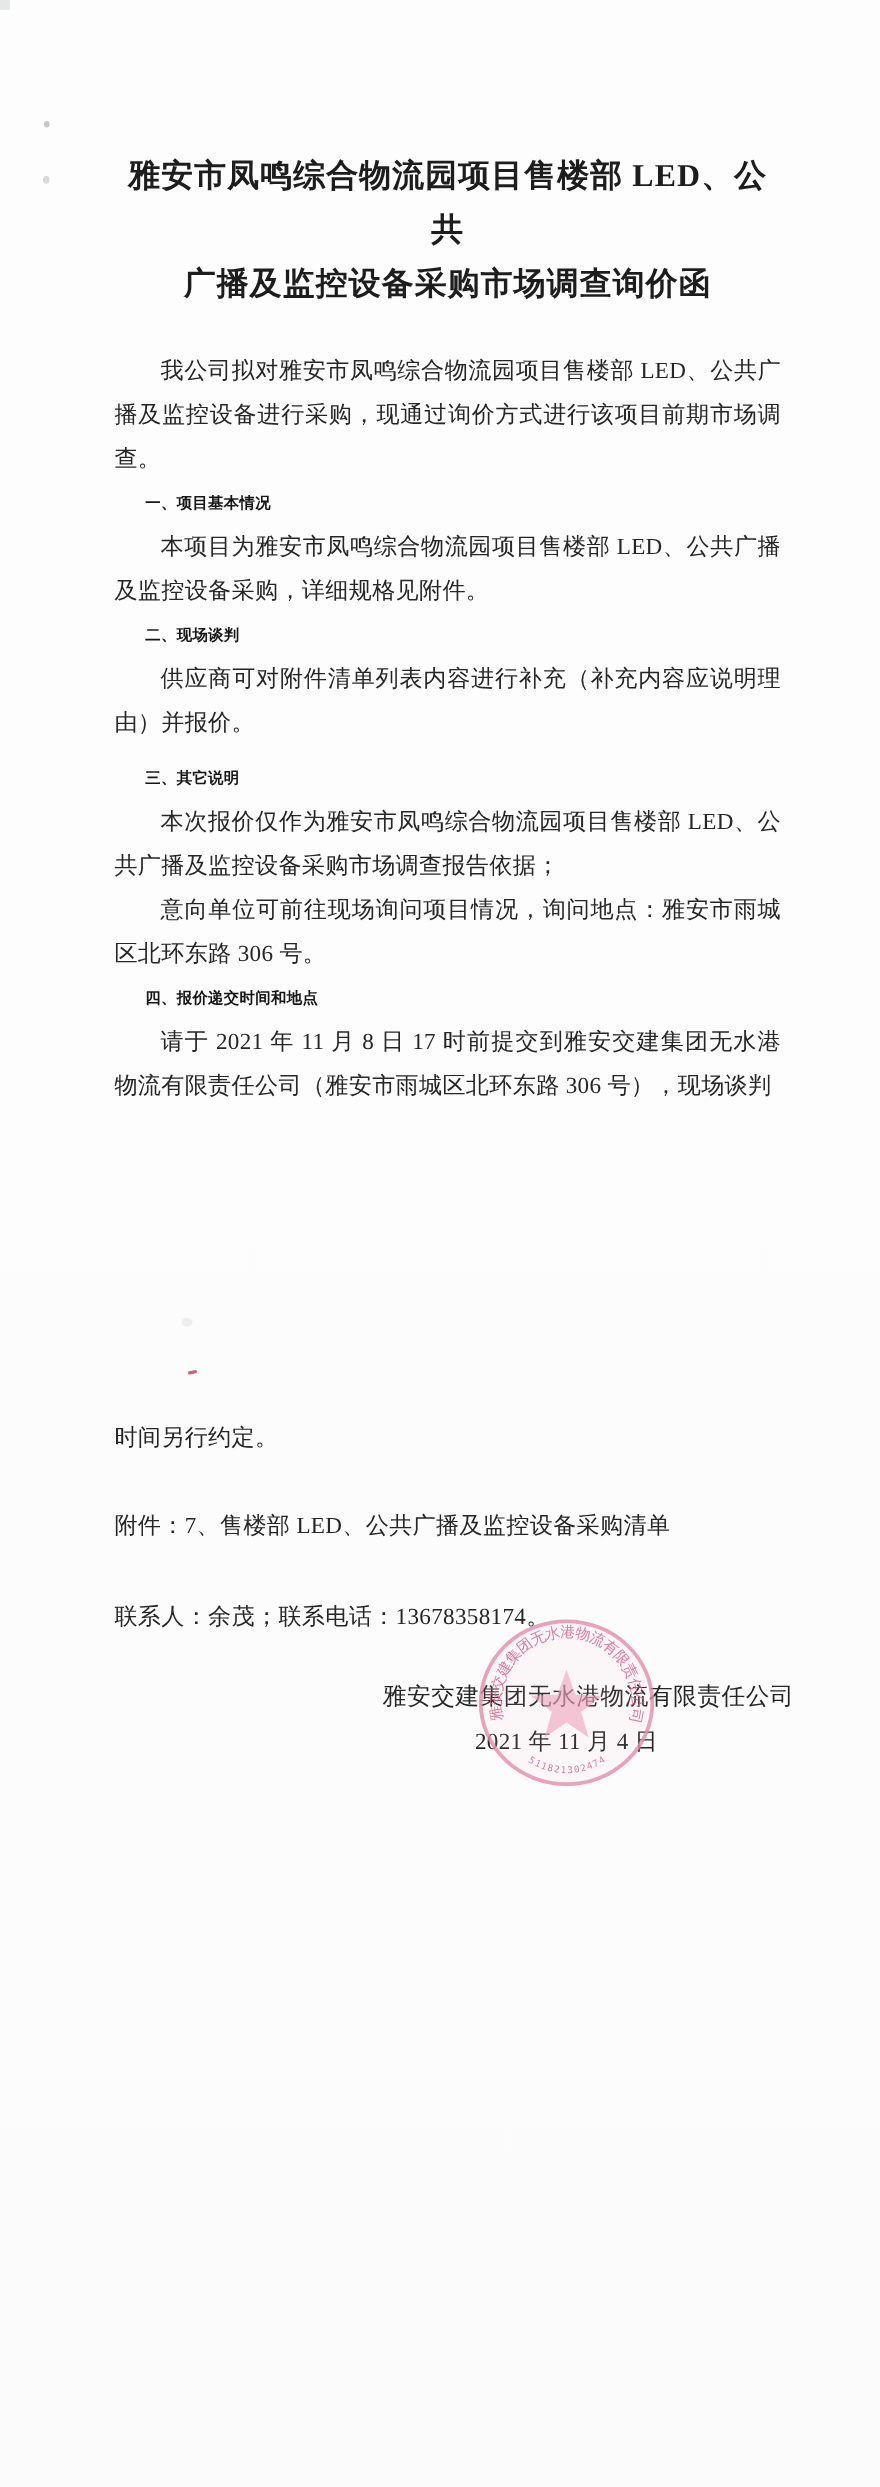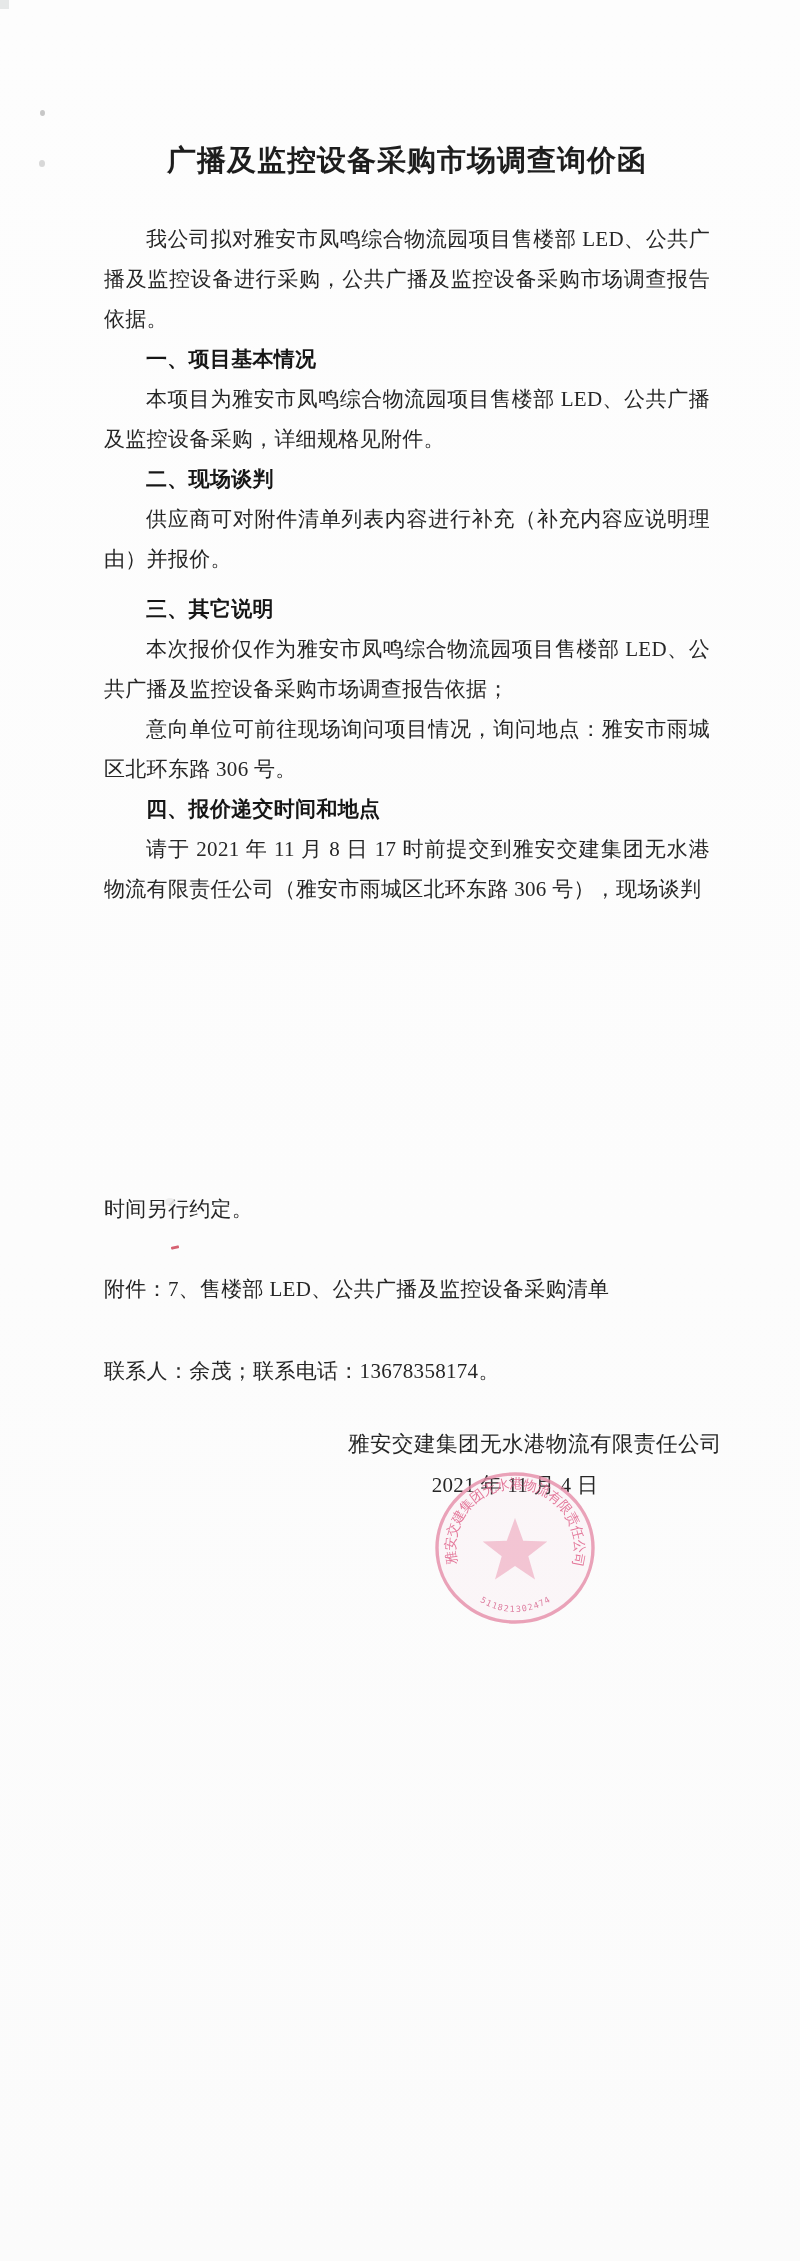--- a/index.html
+++ b/index.html
@@ -38,21 +38,21 @@
   .para{
     margin:0;
     text-indent:2em;
     text-align:justify;
   }
   .para.no-indent{text-indent:0;}
   .heading{
     margin:0;
     font-family:"Liberation Sans","DejaVu Sans",sans-serif;
     font-weight:bold;
-    font-size:21px;
+    font-size:14px;
     line-height:40px;
     text-indent:2em;
     color:#161616;
   }
   .heading.pre-gap{margin-top:10px;}
   .big-gap{height:280px;}
   .attachment-line{
     margin-top:40px;
     text-indent:2.2em;
   }
@@ -103,25 +103,26 @@
     border-radius:1px;
   }
 </style>
 </head>
 <body>
 
 <div class="page">
   <div class="doc">
 
     <div class="title">
+      <div>雅安市凤鸣综合物流园项目售楼部 LED、公共</div>
       <div>广播及监控设备采购市场调查询价函</div>
     </div>
 
     <div class="body-text">
-      <p class="para">我公司拟对雅安市凤鸣综合物流园项目售楼部 LED、公共广播及监控设备进行采购，公共广播及监控设备采购市场调查报告依据。</p>
+      <p class="para">我公司拟对雅安市凤鸣综合物流园项目售楼部 LED、公共广播及监控设备进行采购，现通过询价方式进行该项目前期市场调查。</p>
 
       <h3 class="heading">一、项目基本情况</h3>
       <p class="para">本项目为雅安市凤鸣综合物流园项目售楼部 LED、公共广播及监控设备采购，详细规格见附件。</p>
 
       <h3 class="heading">二、现场谈判</h3>
       <p class="para">供应商可对附件清单列表内容进行补充（补充内容应说明理由）并报价。</p>
 
       <h3 class="heading pre-gap">三、其它说明</h3>
       <p class="para">本次报价仅作为雅安市凤鸣综合物流园项目售楼部 LED、公共广播及监控设备采购市场调查报告依据；</p>
       <p class="para">意向单位可前往现场询问项目情况，询问地点：雅安市雨城区北环东路 306 号。</p>

